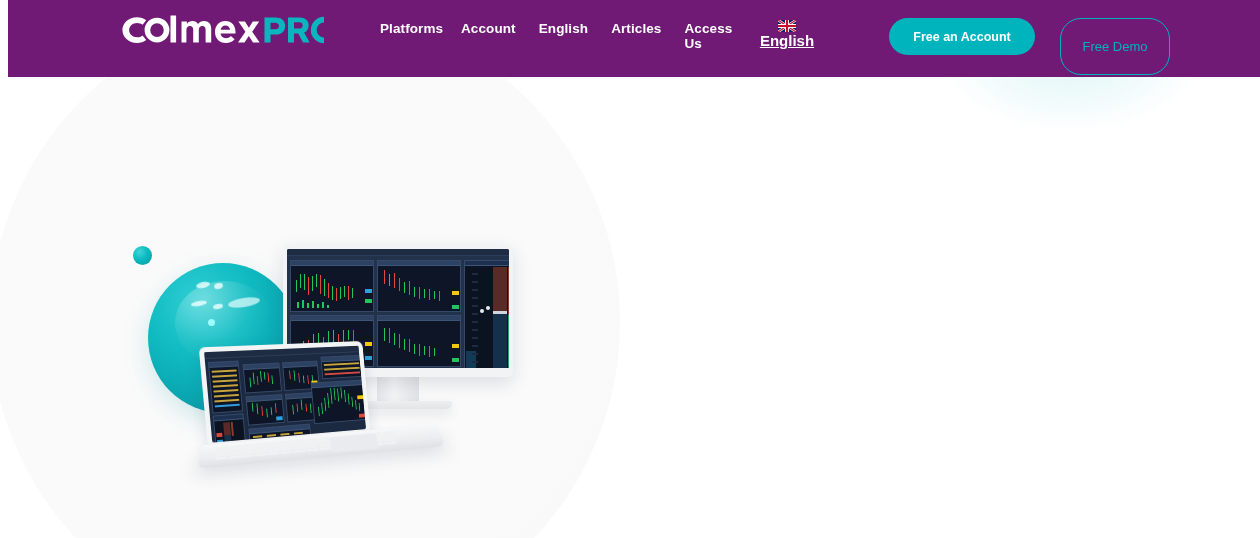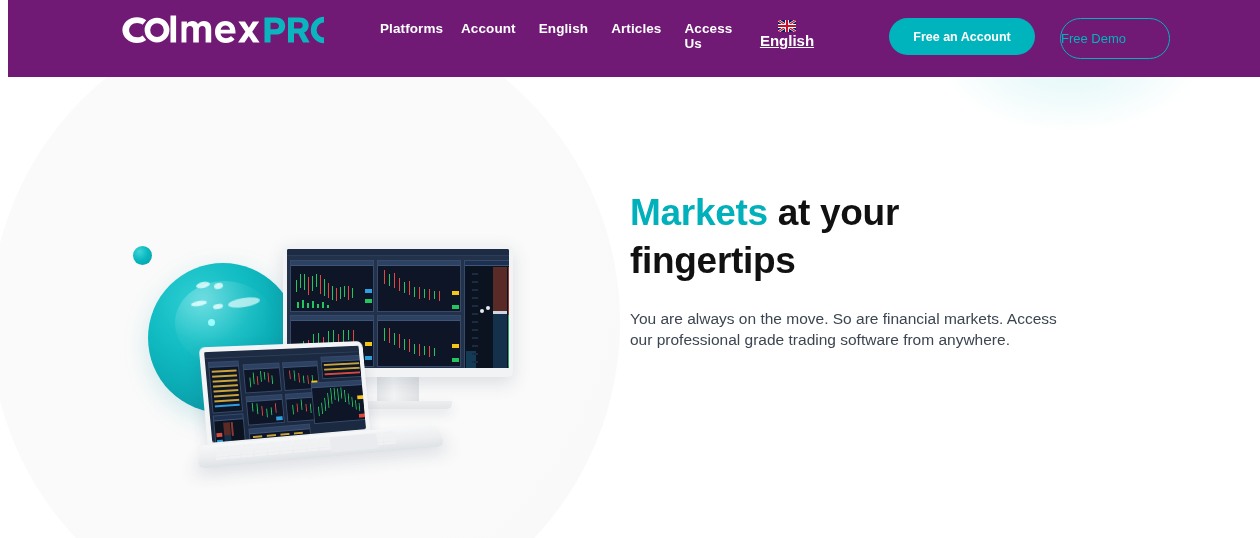--- a/index.html
+++ b/index.html
@@ -91,32 +91,32 @@
     white-space: pre-line;
     padding: 0 14px;
     text-align: center;
   }
 
   .btn-outline {
     position: absolute;
     left: 1052px;
     top: 18px;
     width: 110px;
-    height: 41px;
+    height: 57px;
     background: transparent;
     border: 1px solid #00b4bd;
     border-radius: 21px;
     color: #00b4bd;
     font-family: "Liberation Sans", sans-serif;
     font-size: 13px;
     font-weight: normal;
     line-height: 16px;
     cursor: pointer;
     white-space: pre-line;
-    text-align: left;
+    text-align: center;
   }
 
   
   .hero {
     position: absolute;
     top: 77px; left: 0;
     width: 1260px;
     height: 461px;
     background: #ffffff;
     overflow: hidden;
@@ -696,18 +696,14 @@
           <div class="key"></div>
           <div class="key"></div>
           <div class="key"></div>
         <div class="key"></div>
           <div class="key"></div>
       </div>
       <div class="trackpad"></div>
     </div>
   </div>
 
-  <div class="copy">
-    <h1 class="headline"><span class="accent">Markets</span><span> at your fingertips</span></h1>
-    <p class="subcopy">You are always on the move. So are financial markets. Access our professional grade trading software from anywhere.</p>
-  </div>
 
 </section>
 
 </body></html>

